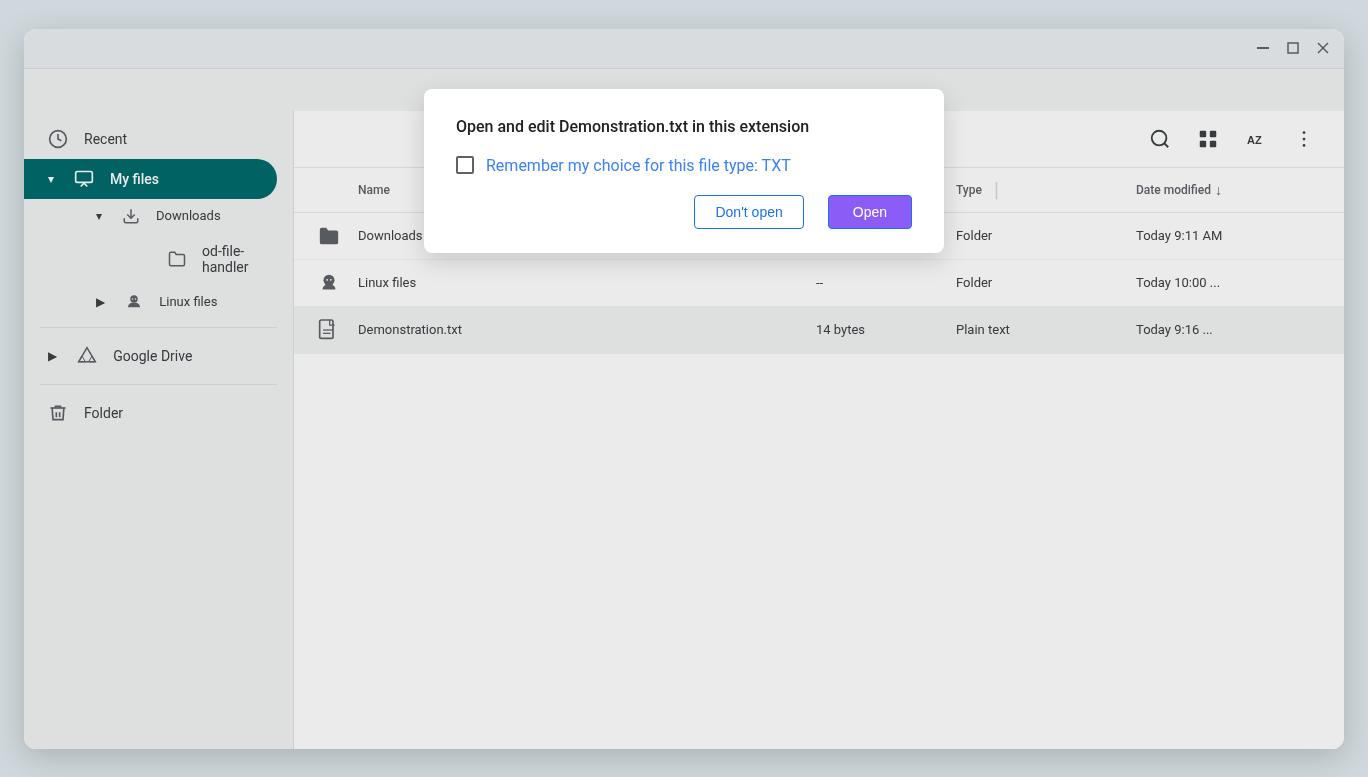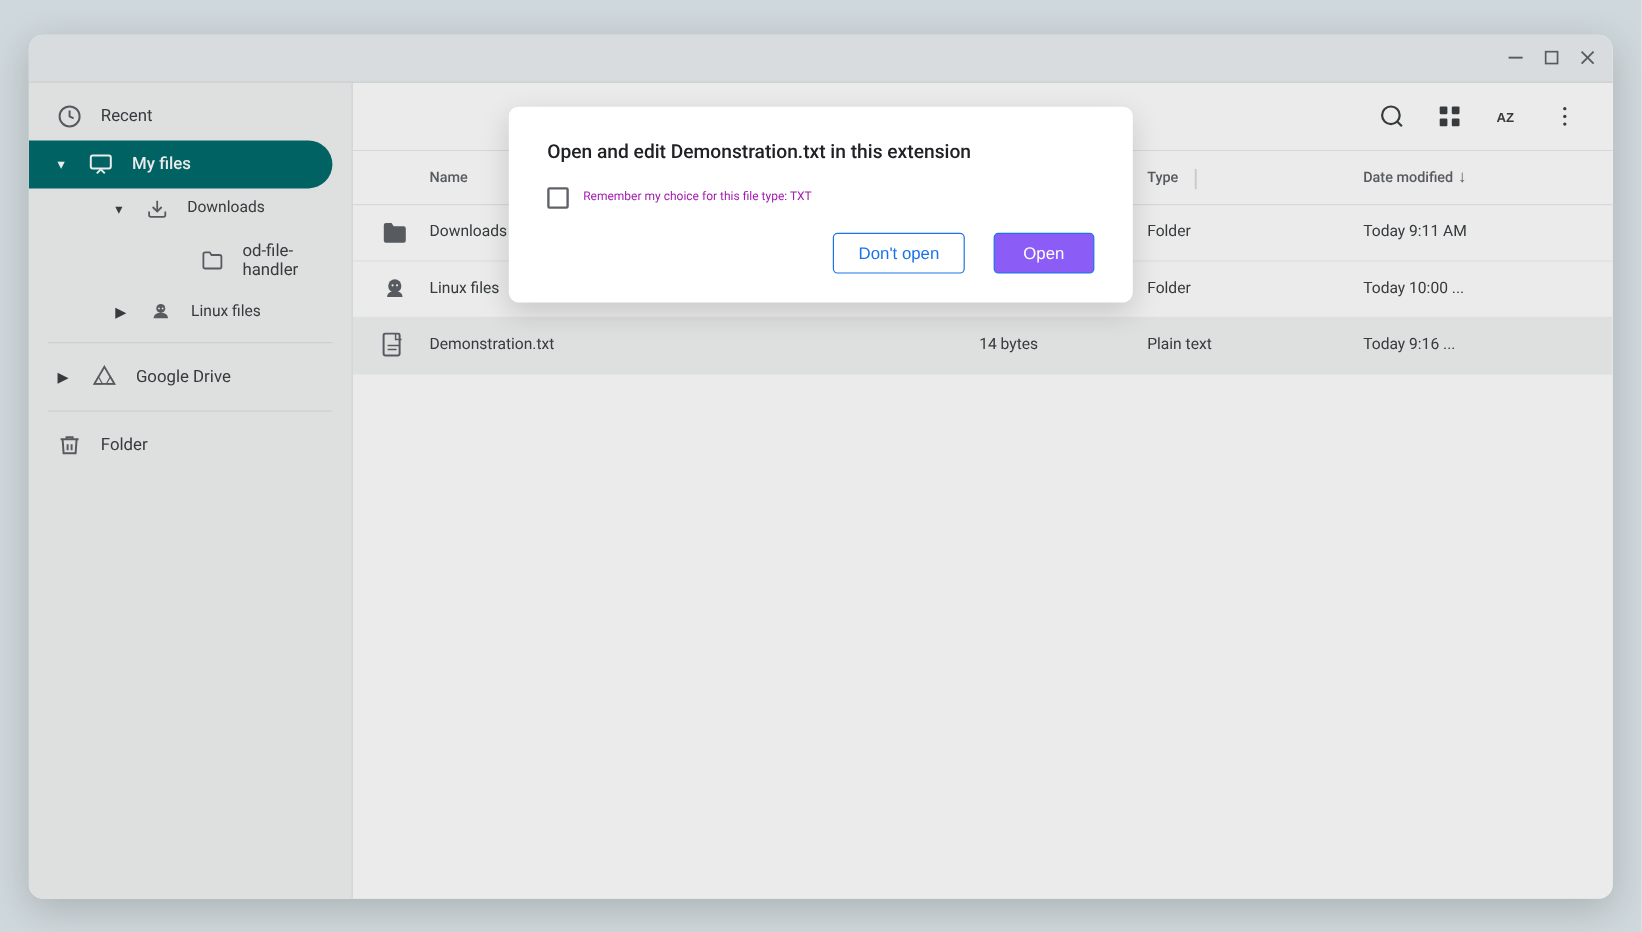--- a/index.html
+++ b/index.html
@@ -44,20 +44,21 @@
       justify-content: center;
       color: #5f6368;
       cursor: pointer;
       font-size: 14px;
     }
     
     .main-layout {
       display: flex;
       flex: 1;
       overflow: hidden;
+      margin-top: 42px;
     }
     
     .sidebar {
       width: 270px;
       background: #f1f3f4;
       border-right: 1px solid #dde1e3;
       display: flex;
       flex-direction: column;
       flex-shrink: 0;
       padding: 8px 0;
@@ -209,22 +210,22 @@
     .dialog-checkbox {
       width: 18px;
       height: 18px;
       border: 2px solid #5f6368;
       border-radius: 2px;
       flex-shrink: 0;
       cursor: pointer;
       background: transparent;
     }
     .dialog-checkbox-label {
-      font-size: 10px;
-      color: #a21caf;
+      font-size: 16px;
+      color: #3b82f6;
     }
     .dialog-actions {
       display: flex;
       justify-content: flex-end;
       gap: 24px;
     }
     .btn-dont-open {
       padding: 8px 20px;
       background: transparent;
       border: 1px solid #1a73e8;

